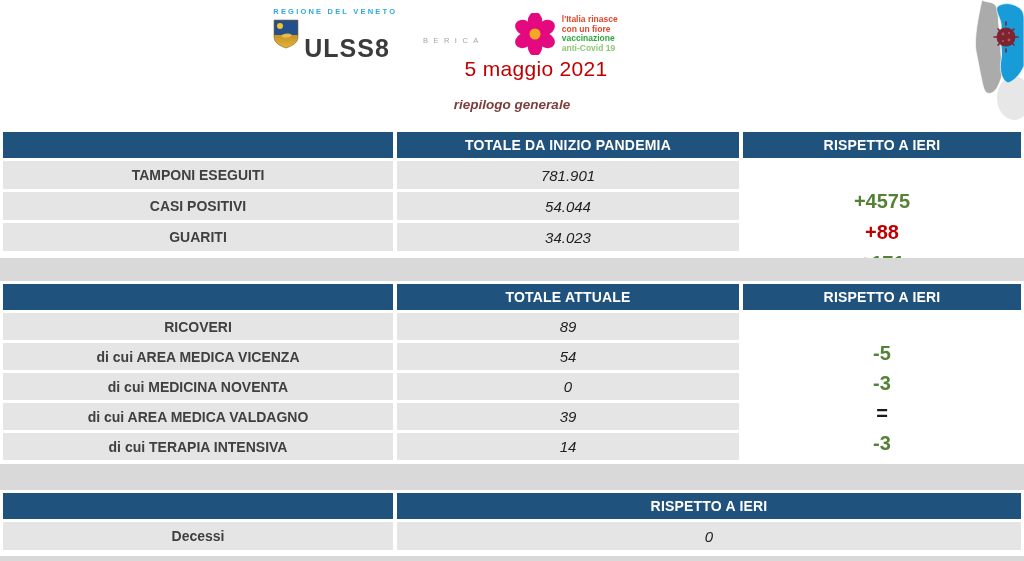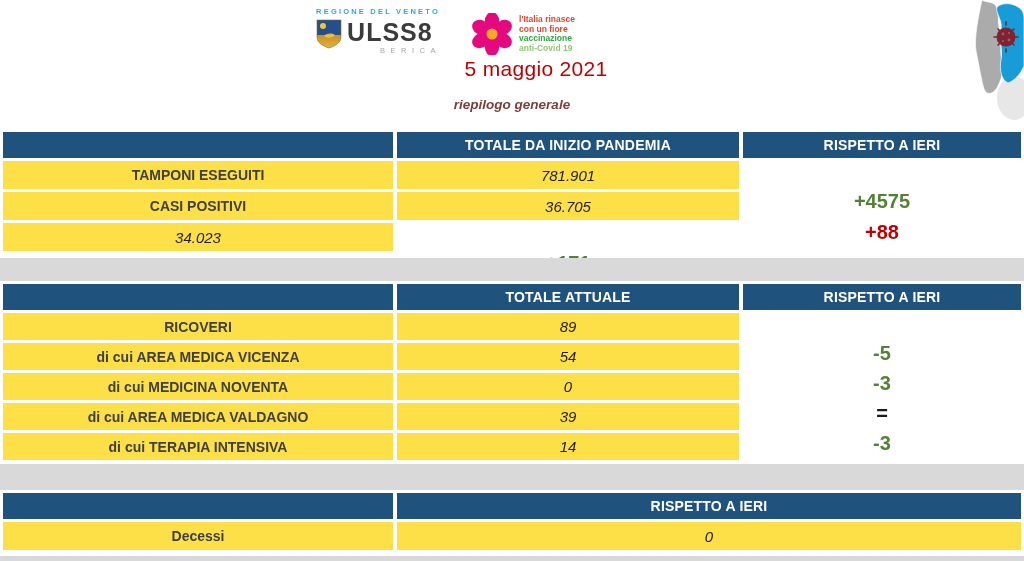--- a/index.html
+++ b/index.html
@@ -13,21 +13,21 @@
   .logos{
     position:absolute;top:7px;left:0;width:891px;
     display:flex;justify-content:center;align-items:flex-start;gap:30px;
   }
   .ulss-logo{display:flex;flex-direction:column;align-items:flex-start;}
   .regione-label{
     font-size:7.5px;font-weight:bold;letter-spacing:2.2px;color:#2FA8DF;
     margin-bottom:3px;white-space:nowrap;
   }
   .ulss-row{display:flex;align-items:flex-start;gap:5px;}
-  .ulss-text{display:flex;flex-direction:column;}
+  .ulss-text{display:flex;flex-direction:row;margin-top:16px;}
   .ulss-name{font-size:25px;font-weight:bold;color:#3B3B3A;letter-spacing:1px;line-height:26px;}
   .ulss-sub{font-size:7.5px;letter-spacing:5.5px;color:#A5A5A4;margin-top:1px;padding-left:33px;}
 
   .flower-logo{display:flex;align-items:flex-start;gap:6px;margin-top:6px;}
   .flower-text{display:flex;flex-direction:column;margin-top:2px;}
   .flower-text span{font-size:8.5px;font-weight:bold;line-height:9.5px;white-space:nowrap;}
   .fl-red{color:#E0462C;}
   .fl-green{color:#2FA83C;}
   .fl-lightgreen{color:#90C974;}
 
@@ -38,21 +38,21 @@
 
   
   .map-corner{position:absolute;top:0;right:0;width:52px;height:125px;}
 
   
   .tbl{position:absolute;left:3px;width:910px;display:grid;column-gap:4px;row-gap:3px;}
   .t1{top:132px;grid-template-columns:390px 342px 278px;grid-template-rows:26px 28px 28px 28px;}
   .t2{top:284px;grid-template-columns:390px 342px 278px;grid-template-rows:26px 27px 27px 27px 27px 27px;}
   .t3{top:493px;grid-template-columns:390px 624px;grid-template-rows:26px 28px;}
 
-  .cell{display:flex;align-items:center;justify-content:center;background:#fde047;}
+  .cell{display:flex;align-items:center;justify-content:center;background:#e5e5e5;}
   .cell.head{background:#20527E;color:#ffffff;font-weight:bold;font-size:14px;letter-spacing:.2px;}
   .cell.label{font-weight:bold;font-size:14px;color:#404040;}
   .cell.value{font-size:15px;color:#1F1F1F;font-style:italic;}
   .cell.delta{font-size:20px;font-weight:bold;margin-top:40px;}
   .cell.delta[data-delta="green"]{color:#538135;}
   .cell.delta[data-delta="red"]{color:#C00000;}
   .cell.delta[data-delta="black"]{color:#1A1A1A;}
 
   
   .strip{position:absolute;left:0;width:1024px;background:#D9D9D9;}
@@ -140,23 +140,24 @@
 <div class="tbl t1">
   <div class="cell head"></div>
   <div class="cell head">TOTALE DA INIZIO PANDEMIA</div>
   <div class="cell head">RISPETTO A IERI</div>
 
   <div class="cell label">TAMPONI ESEGUITI</div>
   <div class="cell value">781.901</div>
   <div class="cell delta" data-delta="green">+4575</div>
 
   <div class="cell label">CASI POSITIVI</div>
-  <div class="cell value">36.705</div>
+  <div class="cell value">54.044</div>
   <div class="cell delta" data-delta="red">+88</div>
 
+  <div class="cell label">GUARITI</div>
   <div class="cell value">34.023</div>
   <div class="cell delta" data-delta="green">+171</div>
 </div>
 
 <div class="strip strip-1"></div>
 
 <div class="tbl t2">
   <div class="cell head"></div>
   <div class="cell head">TOTALE ATTUALE</div>
   <div class="cell head">RISPETTO A IERI</div>

